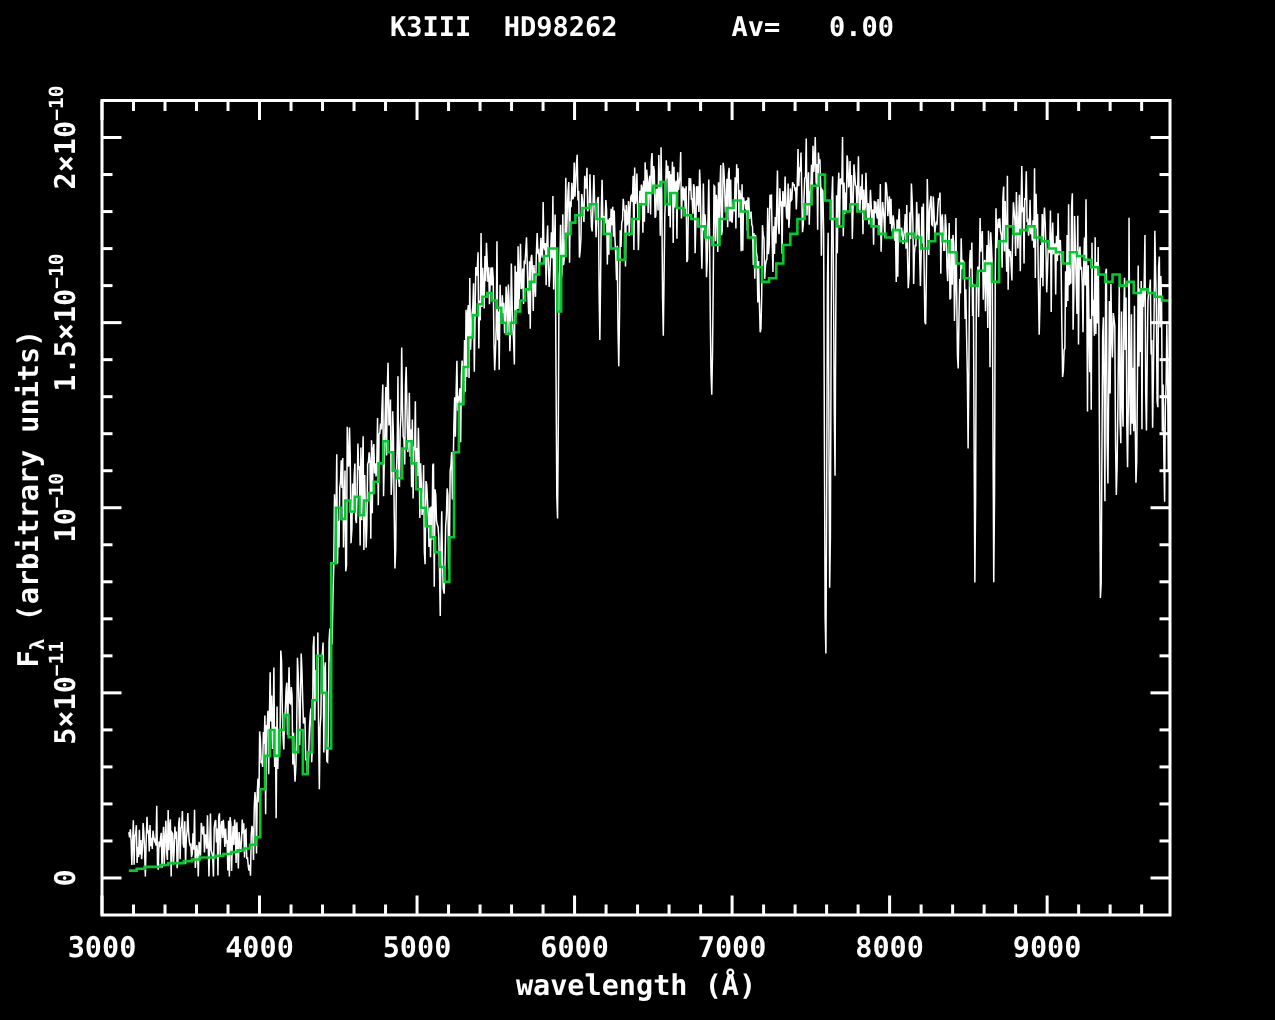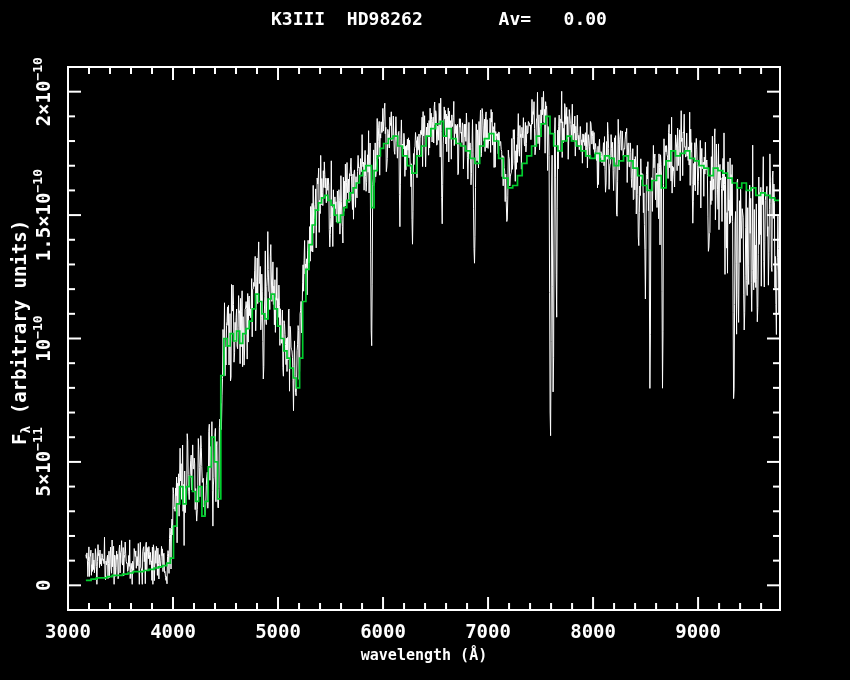--- a/index.html
+++ b/index.html
@@ -1,24 +1,24 @@
 <!DOCTYPE html>
 <html><head>
 <meta charset="utf-8">
 <style>
   html,body{margin:0;padding:0;background:#000;}
   body{width:850px;height:680px;position:relative;overflow:hidden;
        font-family:"DejaVu Sans Mono","Liberation Mono",monospace;}
   .chart-title{
-    position:absolute;left:83px;top:8px;width:712px;text-align:center;
+    position:absolute;left:72px;top:8px;width:712px;text-align:center;
     color:#fff;font-size:18px;font-weight:bold;white-space:pre;letter-spacing:0;
   }
   .x-axis-title{
     position:absolute;left:68px;top:646px;width:712px;text-align:center;
-    color:#fff;font-size:15px;font-weight:bold;white-space:pre;
+    color:#fff;font-size:19px;font-weight:bold;white-space:pre;
   }
   .y-axis-title{
     position:absolute;left:8px;top:445px;color:#fff;font-size:19px;font-weight:bold;
     white-space:pre;transform:rotate(-90deg);transform-origin:0 0;width:230px;
   }
   .y-axis-title .sub{font-size:13px;position:relative;top:4px;}
   svg{position:absolute;left:0;top:0;}
   svg text{font-family:"DejaVu Sans Mono","Liberation Mono",monospace;font-weight:bold;}
 </style>
 </head>

